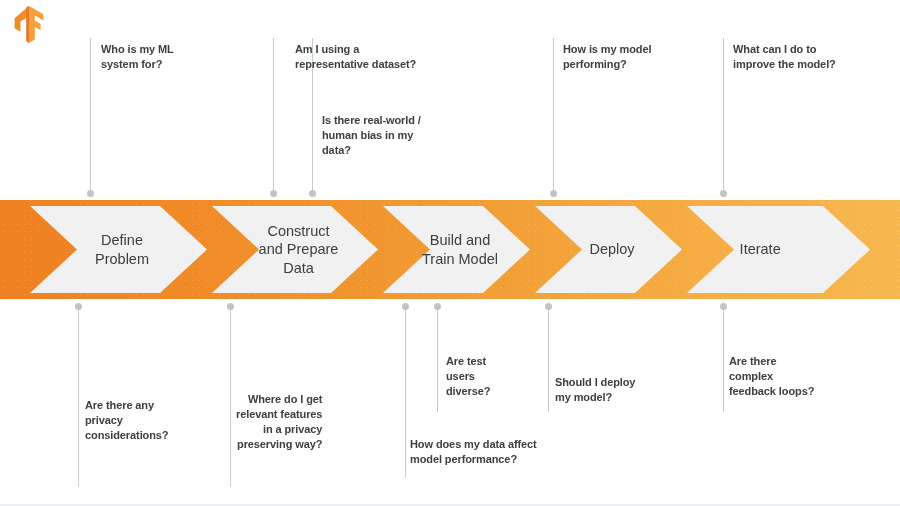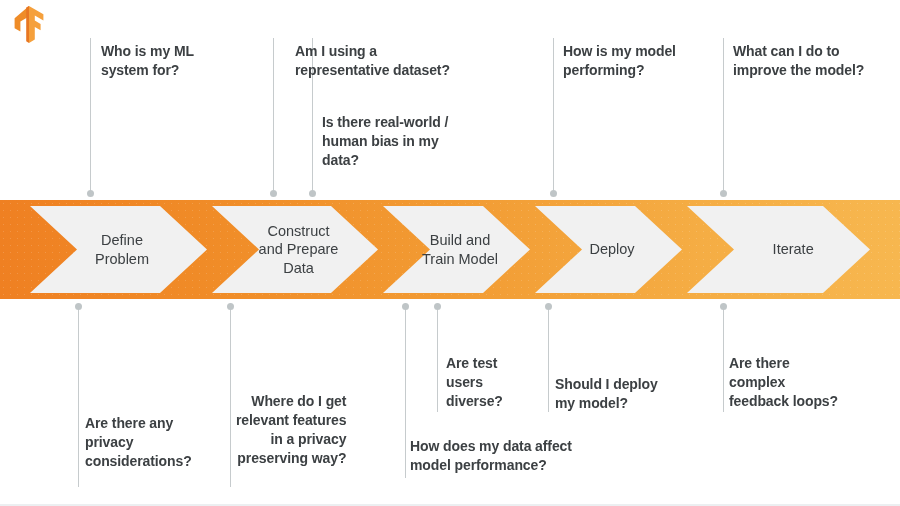--- a/index.html
+++ b/index.html
@@ -42,21 +42,21 @@
     height: 7px;
     border-radius: 50%;
     background: #bfc5c7;
     margin-left: -3px;
   }
 
   
   .question {
     position: absolute;
     font-weight: bold;
-    font-size: 14px;
+    font-size: 11px;
     line-height: 1.35;
     color: #3c4043;
     letter-spacing: -0.1px;
     white-space: pre-line;
   }
 
   
   #band {
     position: absolute;
     left: 0;
@@ -163,25 +163,25 @@
 
   <div id="stage-labels-wrap">
       <div class="stage-label" style="left: 55.85px; width: 132.35px;">Define
 Problem</div>
       <div class="stage-label" style="left: 237.85px; width: 121.35px;">Construct
 and Prepare
 Data</div>
       <div class="stage-label" style="left: 408.85px; width: 102.35px;">Build and
 Train Model</div>
       <div class="stage-label" style="left: 560.85px; width: 102.35px;">Deploy</div>
-      <div class="stage-label" style="left: 724px; width: 138.35px;">Iterate</div>
+      <div class="stage-label" style="left: 691px; width: 138.35px;">Iterate</div>
     </div>
 
   <div id="questions-below-wrap">
-      <div class="question" style="left: 85px; top: 414px;">Are there any
+      <div class="question" style="left: 85px; top: 398px;">Are there any
 privacy
 considerations?</div>
       <div class="question" style="left: 236px; top: 392px; text-align: right;">Where do I get
 relevant features
 in a privacy
 preserving way?</div>
       <div class="question" style="left: 446px; top: 354px;">Are test
 users
 diverse?</div>
       <div class="question" style="left: 410px; top: 437px;">How does my data affect

